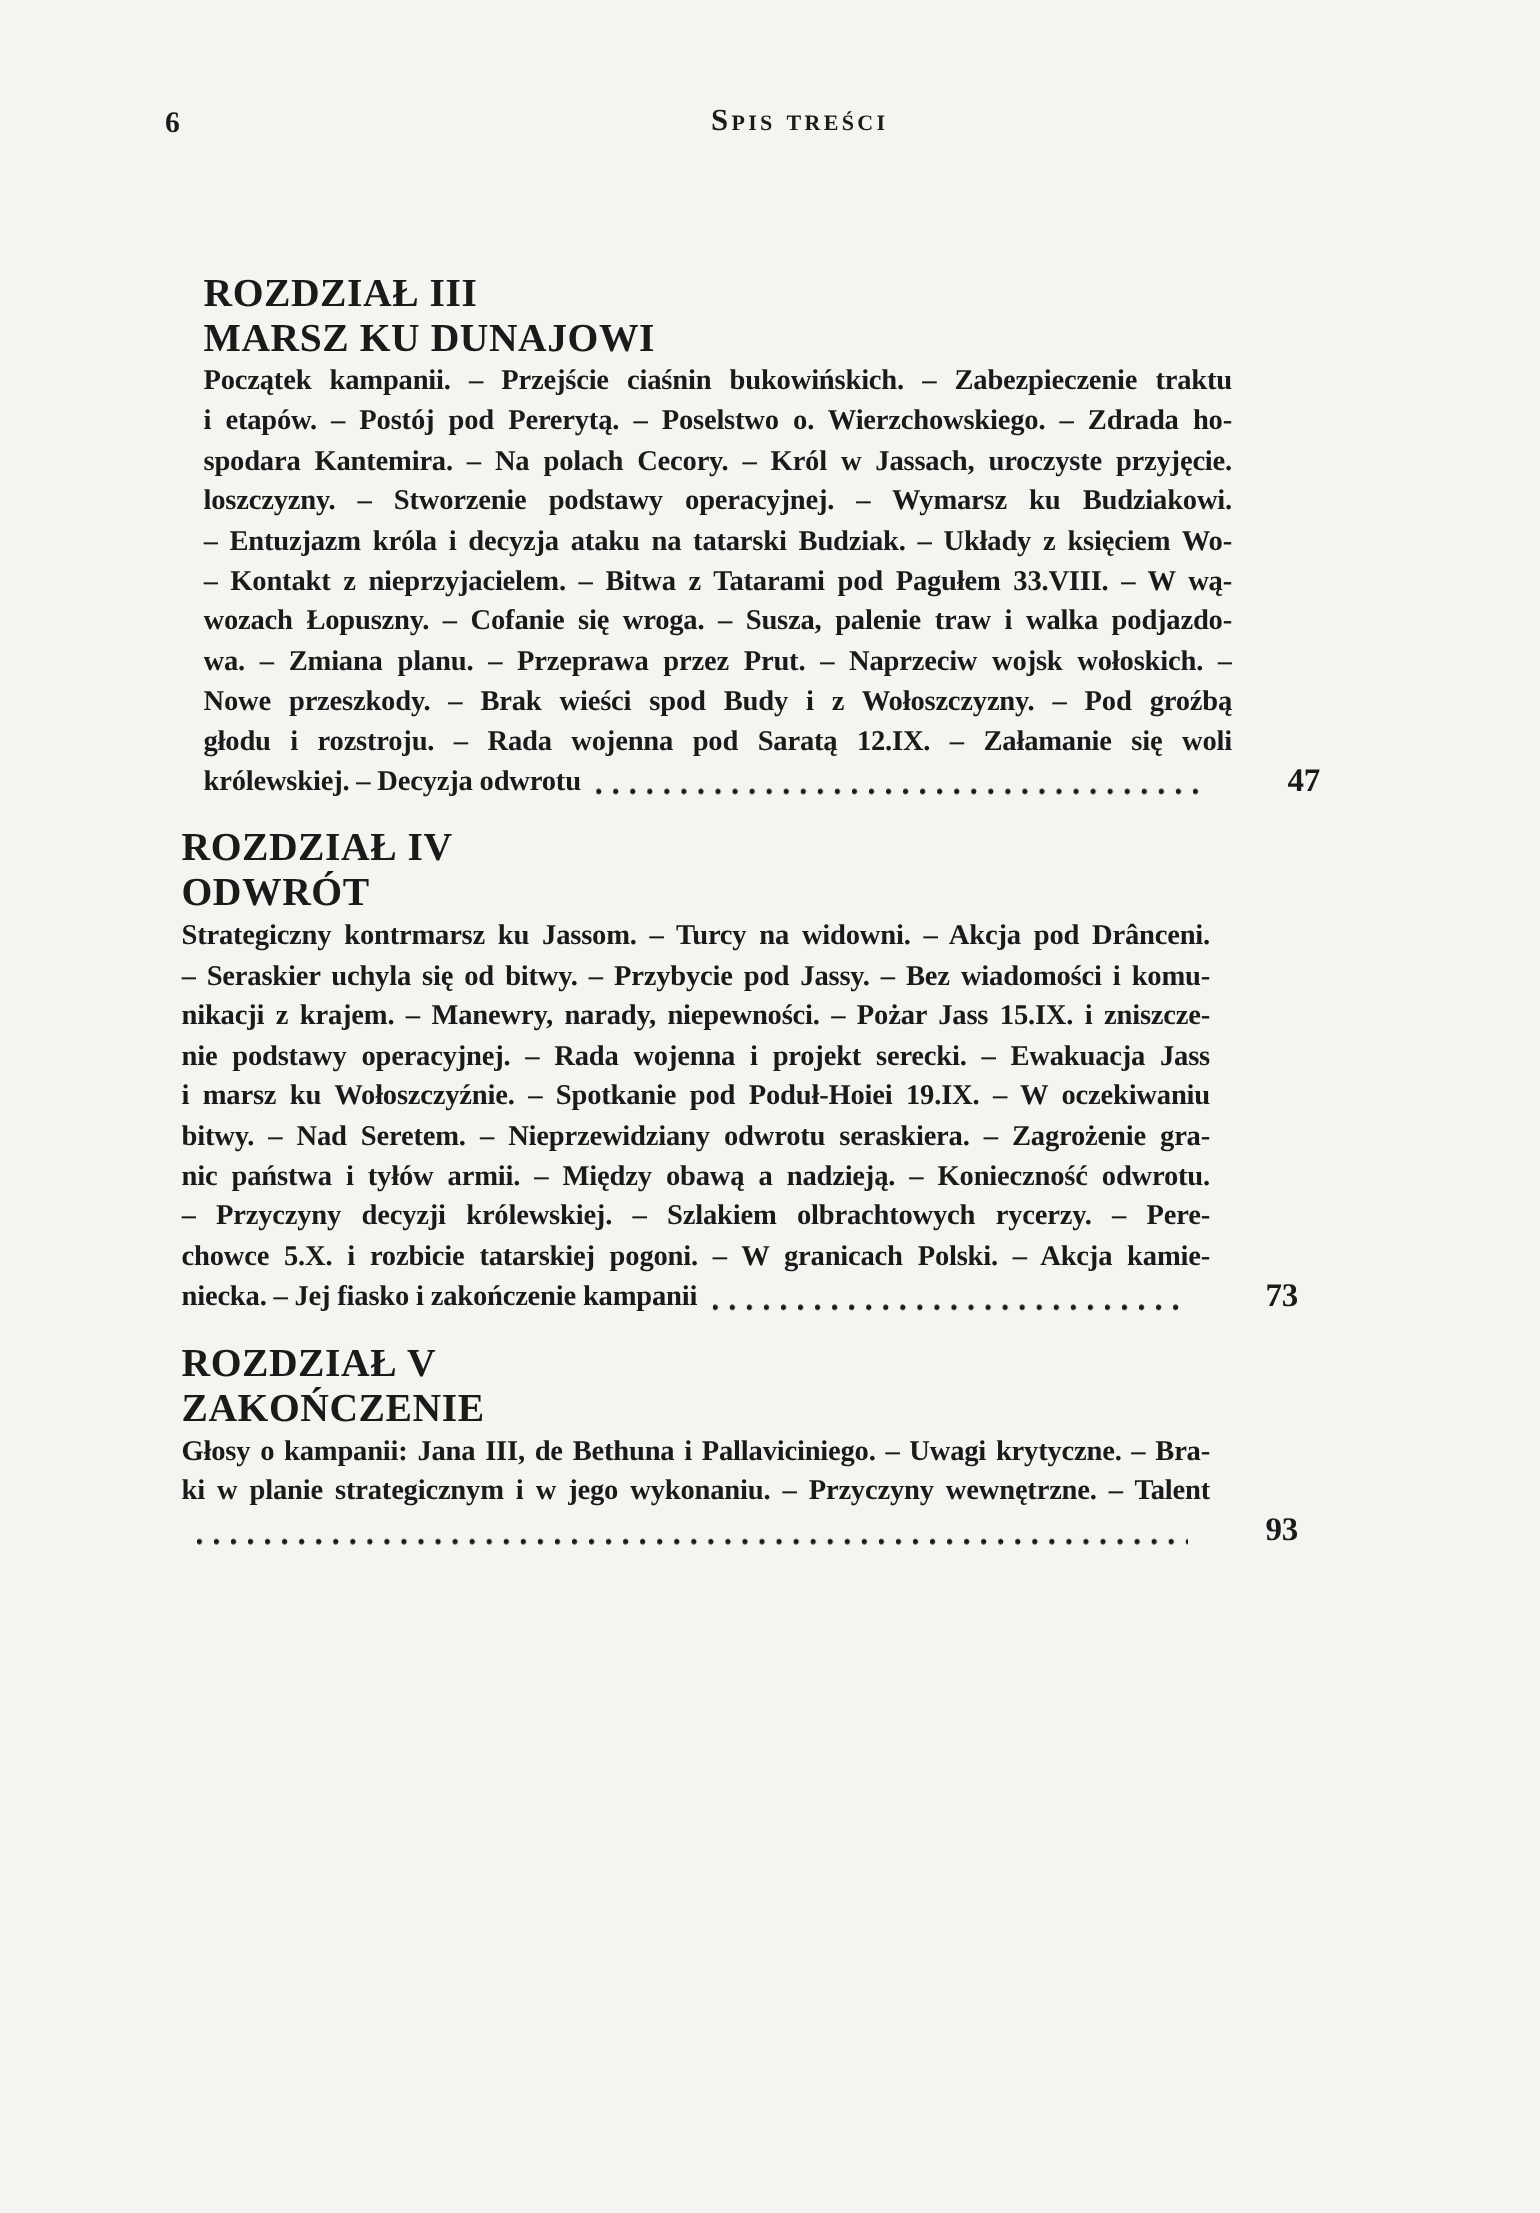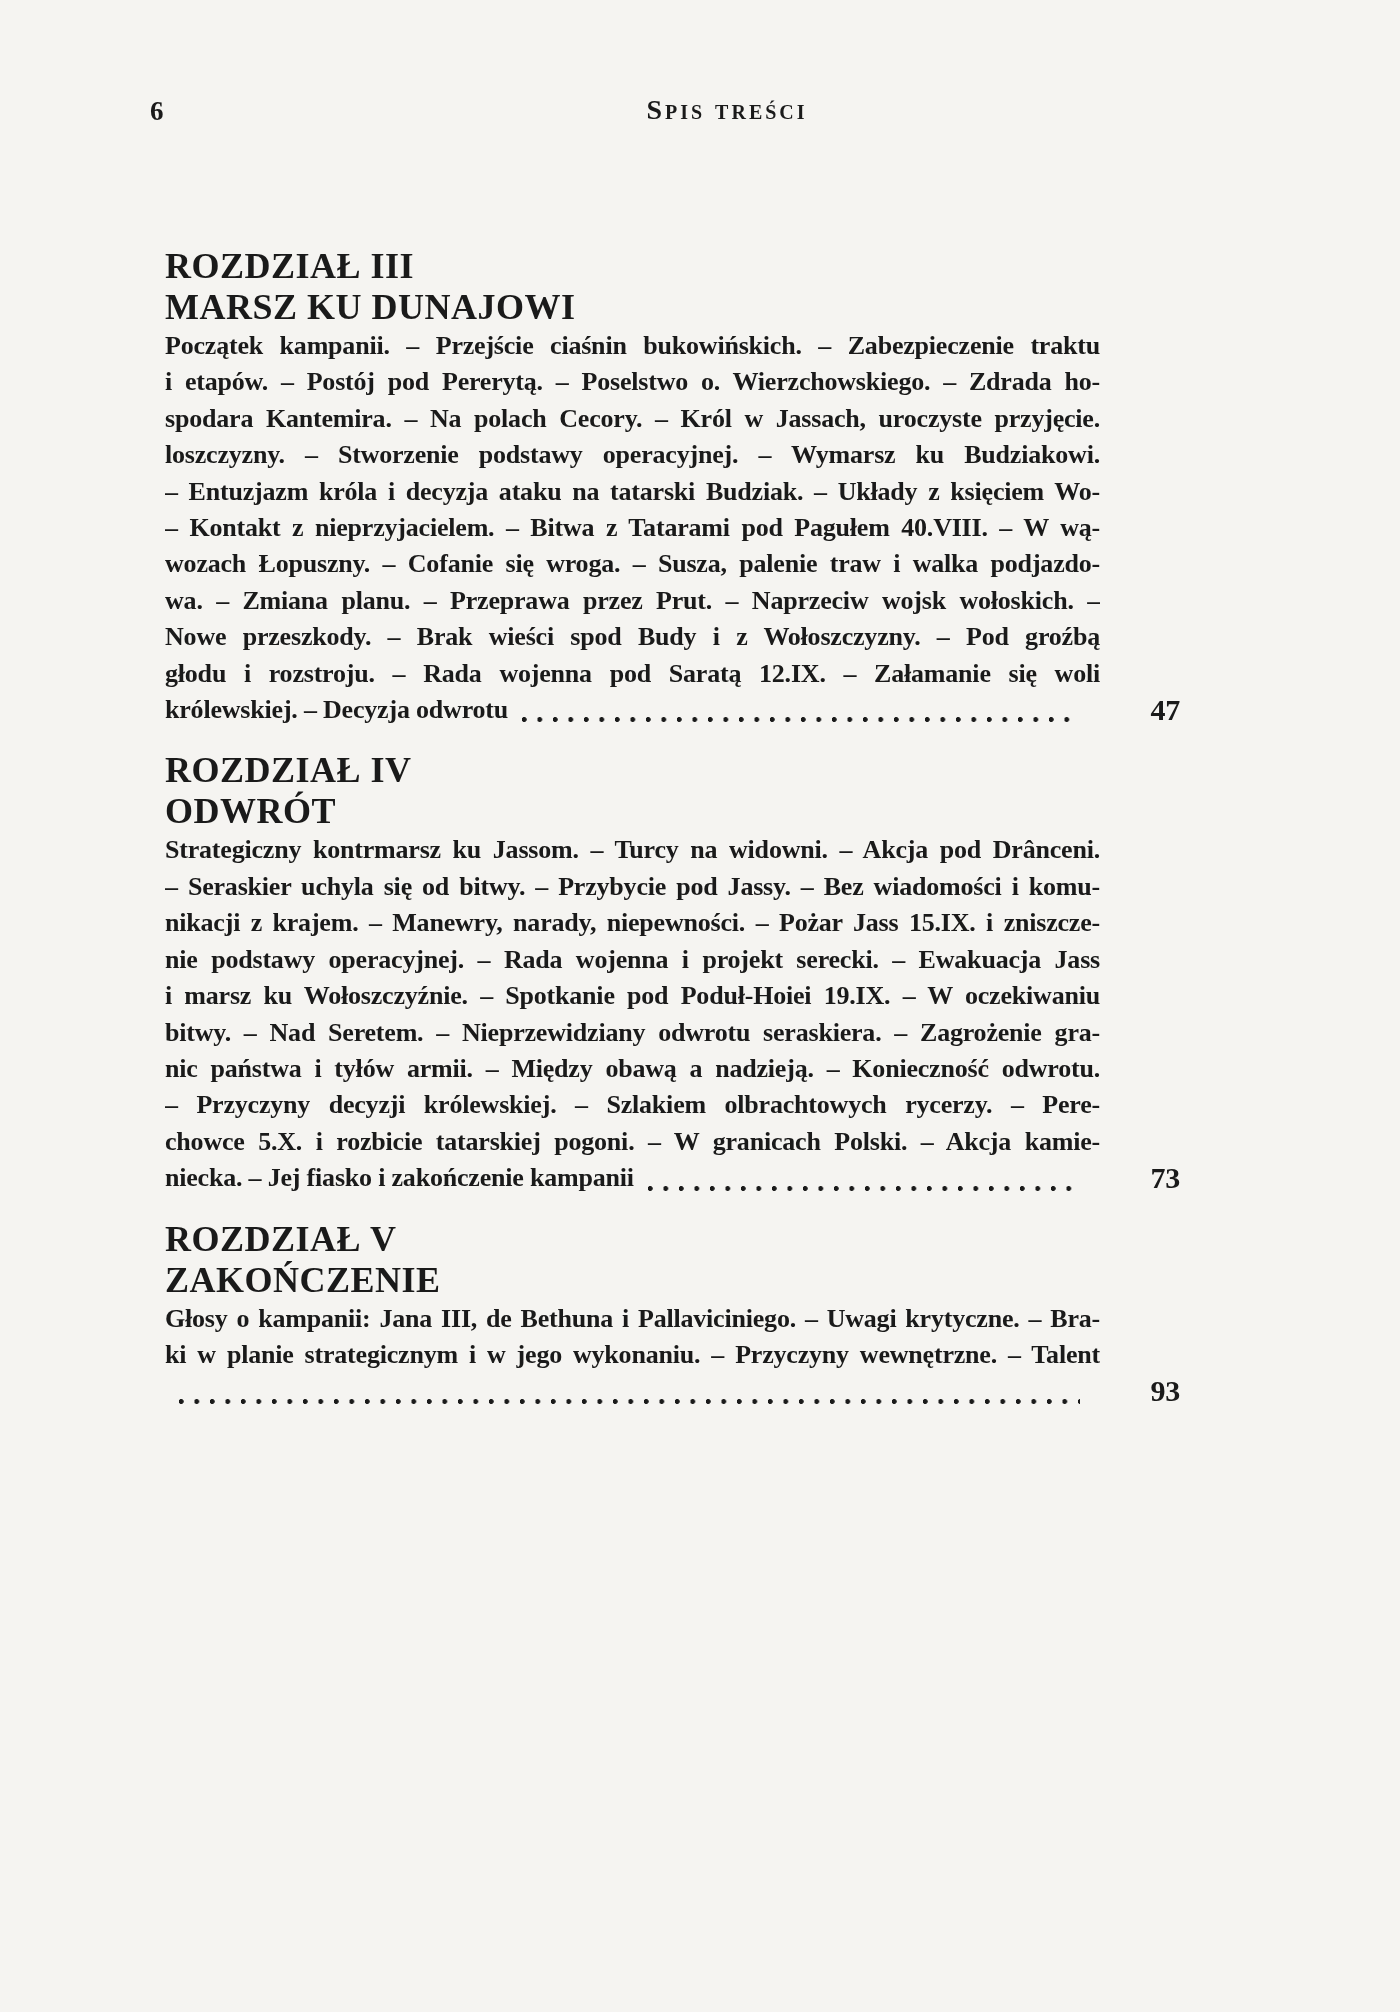--- a/index.html
+++ b/index.html
@@ -26,21 +26,21 @@
     font-variant: small-caps;
     font-size: 28px; line-height: 32px;
     letter-spacing: 3px;
     white-space: nowrap;
   }
 
   
   .content { margin-left: 165px; width: 1015px; }
 
   .chapter { margin: 0; }
-  .chapter.first { margin-top: 120px; }
+  .chapter.first { margin-top: 120px; margin-left: 20px; }
   .chapter + .chapter { margin-top: 22px; }
 
   .chapter-heading {
     font-size: 36px;
     line-height: 41px;
     letter-spacing: 0.5px;
     white-space: nowrap;
   }
 
   .toc-lines { width: 935px; font-family: Liberation Serif, serif; }
@@ -93,21 +93,21 @@
 
     <section class="chapter first">
       <div class="chapter-heading">ROZDZIAŁ III</div>
       <div class="chapter-heading">MARSZ KU DUNAJOWI</div>
       <div class="toc-lines">
           <div class="toc-line">Początek kampanii. – Przejście ciaśnin bukowińskich. – Zabezpieczenie traktu</div>
           <div class="toc-line">i etapów. – Postój pod Pererytą. – Poselstwo o. Wierzchowskiego. – Zdrada ho-</div>
           <div class="toc-line">spodara Kantemira. – Na polach Cecory. – Król w Jassach, uroczyste przyjęcie.</div>
           <div class="toc-line">loszczyzny. – Stworzenie podstawy operacyjnej. – Wymarsz ku Budziakowi.</div>
           <div class="toc-line">– Entuzjazm króla i decyzja ataku na tatarski Budziak. – Układy z księciem Wo-</div>
-          <div class="toc-line">– Kontakt z nieprzyjacielem. – Bitwa z Tatarami pod Pagułem 40.VIII. – W wą-</div>
+          <div class="toc-line">– Kontakt z nieprzyjacielem. – Bitwa z Tatarami pod Pagułem 33.VIII. – W wą-</div>
           <div class="toc-line">wozach Łopuszny. – Cofanie się wroga. – Susza, palenie traw i walka podjazdo-</div>
           <div class="toc-line">wa. – Zmiana planu. – Przeprawa przez Prut. – Naprzeciw wojsk wołoskich. –</div>
           <div class="toc-line">Nowe przeszkody. – Brak wieści spod Budy i z Wołoszczyzny. – Pod groźbą</div>
           <div class="toc-line">głodu i rozstroju. – Rada wojenna pod Saratą 12.IX. – Załamanie się woli</div>
         </div>
       <div class="toc-lastline">
         <span>królewskiej. – Decyzja odwrotu</span>
         <span class="dot-leader"></span>
         <span class="pagenum">47</span>
       </div>

